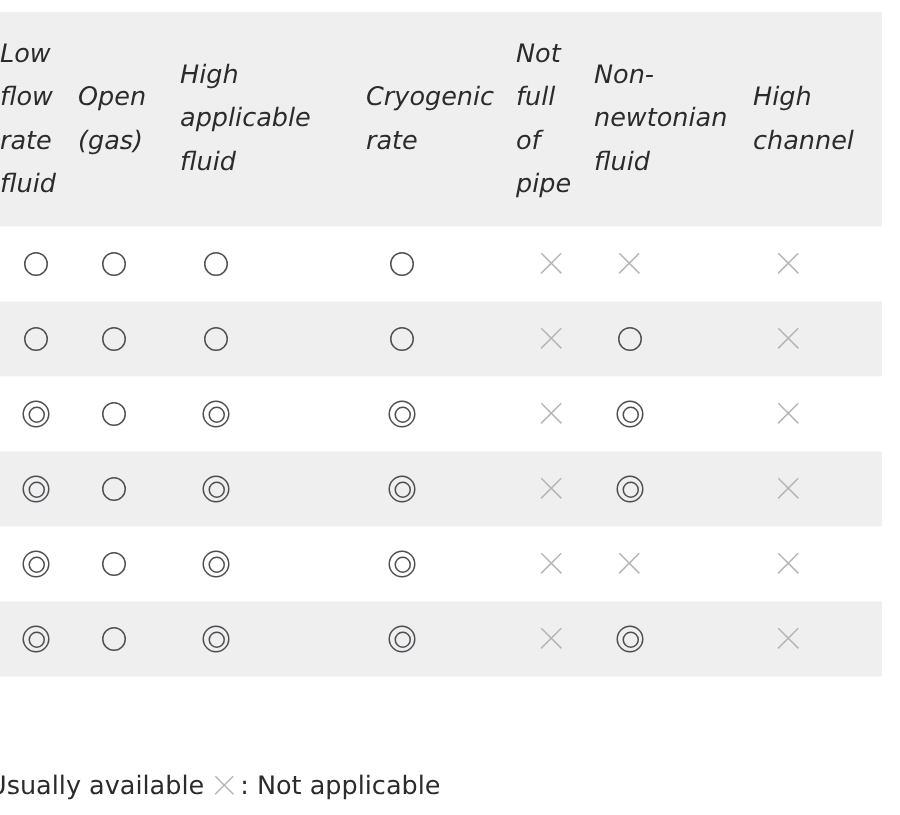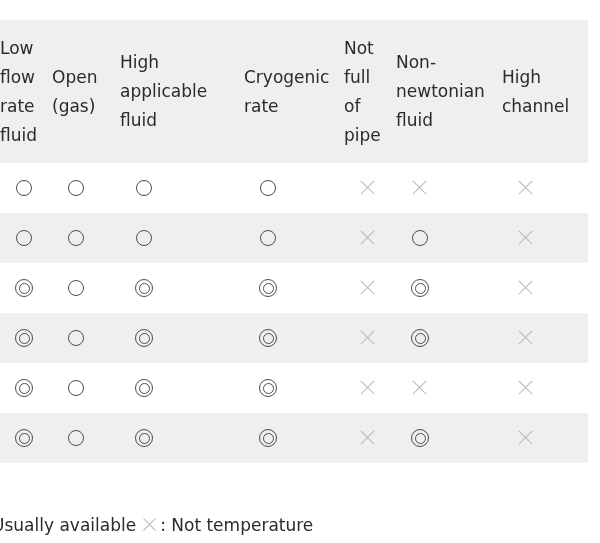--- a/index.html
+++ b/index.html
@@ -21,24 +21,25 @@
     left: 0;
     top: 0;
     width: 600px;
     height: 543px;
   }
 
   
   .cmp-table {
     position: absolute;
     left: 0;
-    top: 20px;
+    top: 8px;
     width: 588px;
     border-collapse: collapse;
     table-layout: fixed;
+    font-style: italic;
   }
 
   .cmp-table col.c0 { width: 52px; }
   .cmp-table col.c1 { width: 68px; }
   .cmp-table col.c2 { width: 124px; }
   .cmp-table col.c3 { width: 100px; }
   .cmp-table col.c4 { width: 52px; }
   .cmp-table col.c5 { width: 106px; }
   .cmp-table col.c6 { width: 86px; }
 
@@ -236,16 +237,16 @@
           <td><span class="sym sym-dcircle"></span></td>
           <td><span class="sym sym-dcircle"></span></td>
           <td><span class="sym sym-cross"></span></td>
           <td><span class="sym sym-dcircle"></span></td>
           <td><span class="sym sym-cross"></span></td>
         </tr>
       </tbody>
   </table>
 
   <div class="legend">
-    <span class="lg-part">Usually available</span><span class="sym sym-cross"></span><span class="lg-part">: Not temperature</span>
+    <span class="lg-part">Usually available</span><span class="sym sym-cross"></span><span class="lg-part">: Not applicable</span>
   </div>
 
 </div>
 
 </body></html>

